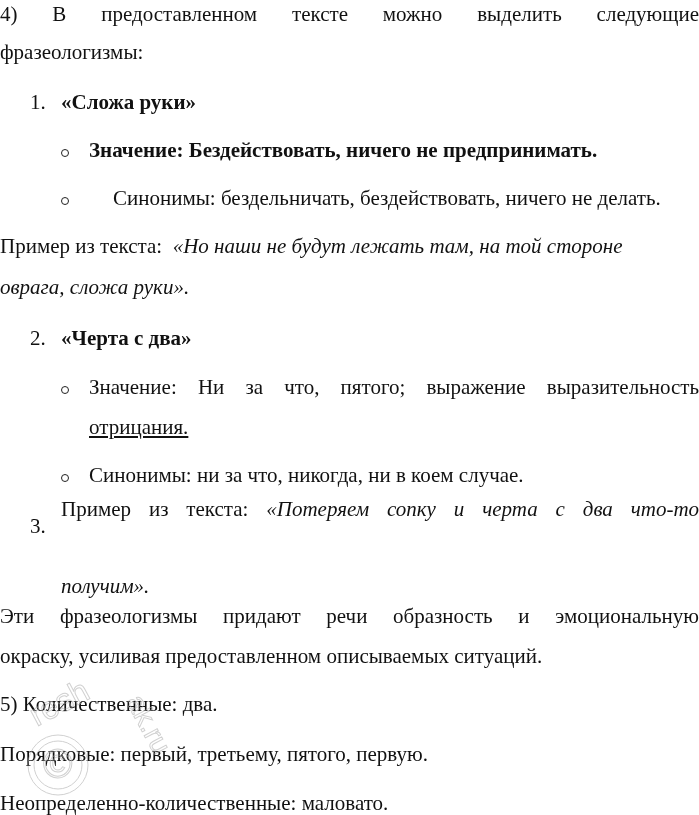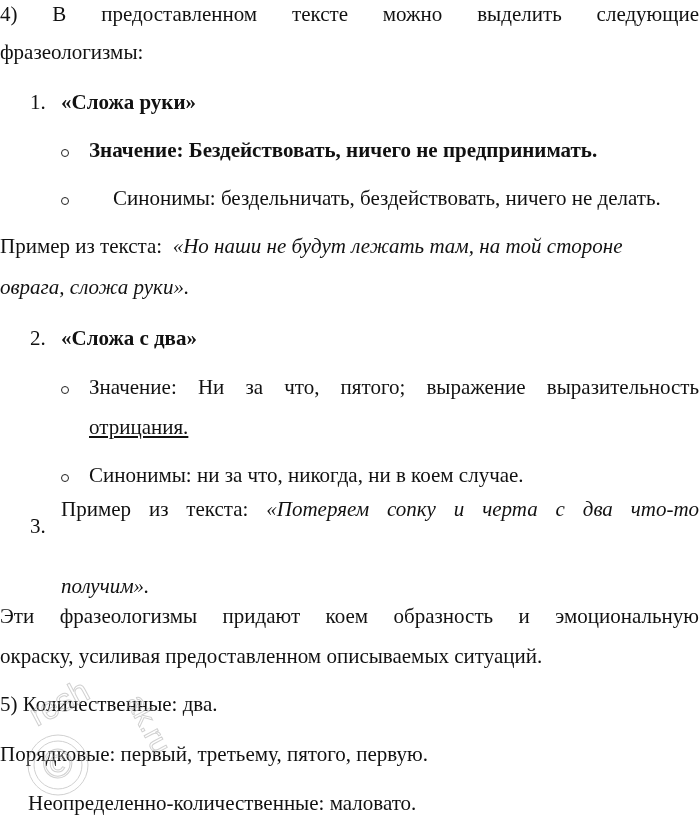--- a/index.html
+++ b/index.html
@@ -50,21 +50,21 @@
 <div class="bullet" style="top:197px; left:61px;"></div>
 <div class="line" style="top:186px; left:99px;margin-left:14px;">Синонимы: бездельничать, бездействовать, ничего не делать.</div>
 
 <div class="line" style="top:234px;">
   <span>Пример из текста:</span>&nbsp;
   <i>«Но наши не будут лежать там, на той стороне</i>
 </div>
 <div class="line" style="top:275px;"><i>оврага, сложа руки».</i></div>
 
 <div class="line" style="top:326px; left:30px;">2.</div>
-<div class="line" style="top:326px; left:61px;"><b>«Сложа с два»</b></div>
+<div class="line" style="top:326px; left:61px;"><b>«Черта с два»</b></div>
 
 <div class="bullet" style="top:386px; left:61px;"></div>
 <div class="line justify" style="top:375px; left:89px; width:610px;">
   <span>Значение:</span>
   <span>Ни</span>
   <span>за</span>
   <span>что,</span>
   <span>пятого;</span>
   <span>выражение</span>
   <span>выразительность</span>
@@ -86,30 +86,30 @@
   <i>с</i>
   <i>два</i>
   <i>что-то</i>
 </div>
 <div class="line" style="top:553px; left:61px;margin-top:21px;"><i>получим».</i></div>
 
 <div class="line justify" style="top:604px;">
   <span>Эти</span>
   <span>фразеологизмы</span>
   <span>придают</span>
-  <span>коем</span>
+  <span>речи</span>
   <span>образность</span>
   <span>и</span>
   <span>эмоциональную</span>
 </div>
 <div class="line" style="top:644px;">окраску, усиливая предоставленном описываемых ситуаций.</div>
 
 <div class="line" style="top:692px;">5) Количественные: два.</div>
 <div class="line" style="top:742px;">Порядковые: первый, третьему, пятого, первую.</div>
-<div class="line" style="top:791px;padding-left:28px;">Неопределенно-количественные: маловато.</div>
+<div class="line" style="top:791px;">Неопределенно-количественные: маловато.</div>
 
 <svg class="wm" viewBox="0 0 170 140">
   <g fill="none" stroke="#aaaaaa" stroke-width="1">
     <circle cx="48" cy="95" r="30"></circle>
     <circle cx="48" cy="95" r="24"></circle>
     <text x="33" y="108" font-size="40" font-family="Liberation Sans, sans-serif" stroke="#aaaaaa" fill="none">©</text>
     <text x="18" y="28" font-size="32" font-family="Liberation Sans, sans-serif" stroke="#aaaaaa" fill="none" transform="rotate(-28 60 30) translate(0 10)">resh</text>
     <text x="96" y="36" font-size="28" font-family="Liberation Sans, sans-serif" stroke="#aaaaaa" fill="none" transform="rotate(62 110 50)">ak.ru</text>
   </g>
 </svg>

